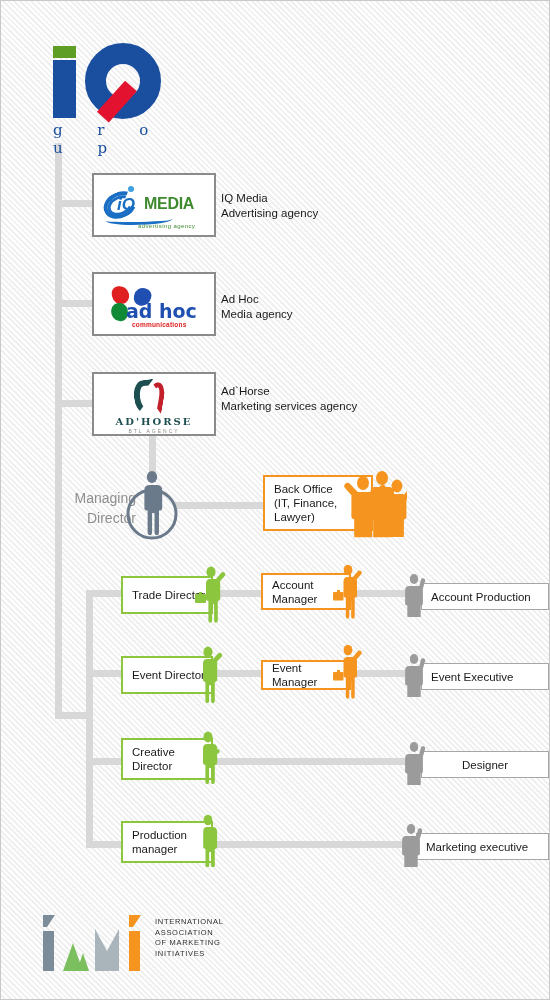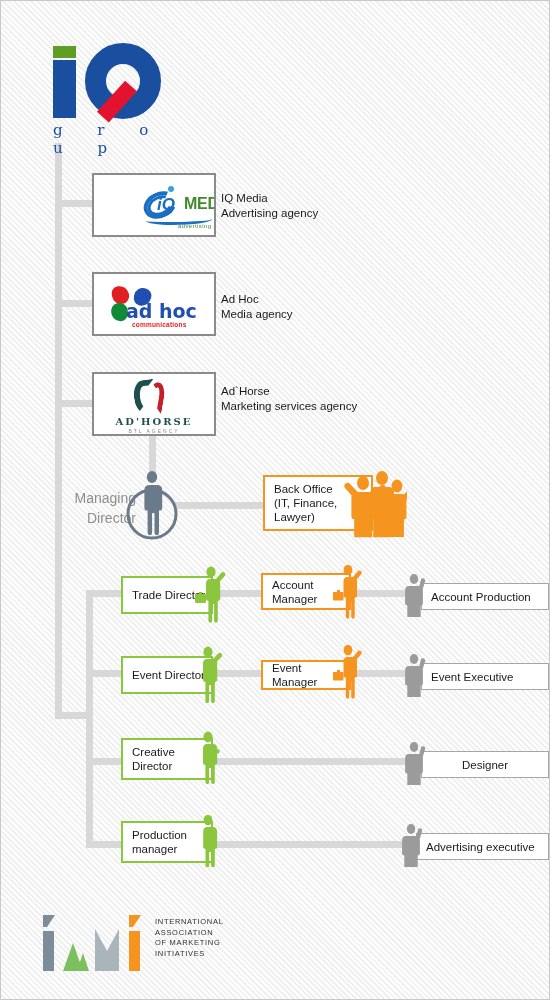--- a/index.html
+++ b/index.html
@@ -92,21 +92,21 @@
     position: absolute;
     left: 220px;
     font-size: 11.5px;
     line-height: 15px;
     color: #1a1a1a;
     z-index: 3;
     white-space: pre-line;
   }
 
   
-  .iqmedia-art { position: relative; width: 100%; height: 100%; margin-left: 40px; }
+  .iqmedia-art { position: relative; width: 100%; height: 100%; }
   .iqmedia-art .swoosh {
     position: absolute; left: 9px; top: 17px;
     width: 34px; height: 26px;
     border: 4px solid #1a6fc4;
     border-radius: 50%;
     border-right-color: transparent;
     transform: rotate(-25deg);
   }
   .iqmedia-art .swoosh2 {
     position: absolute; left: 13px; top: 21px;
@@ -530,21 +530,21 @@
         <path d="M10 14 h10 c2.8 0 4.1 1.9 4.1 4.7 v15 c0 1.4 -1 2.2 -2.3 2.2
                  l0 16.6 c0 1.4 -0.9 2.2 -1.9 2.2 c-1 0 -1.8 -0.8 -1.8 -2.2
                  l0 -13.6 l-1.9 0 l0 13.6 c0 1.4 -0.8 2.2 -1.8 2.2
                  c-1 0 -1.9 -0.8 -1.9 -2.2 l0 -16.6 c-1.3 0 -2.3 -0.8 -2.3 -2.2
                  l0 -15 c0 -2.8 1.3 -4.7 3.8 -4.7 z"></path>
       </g>
     </svg>
   </div>
 
   <div class="org-box grey" style="left:415px; top:832px; width:133px; height:27px;">
-    <div class="box-label">Advertising executive</div>
+    <div class="box-label">Marketing executive</div>
   </div>
   <div class="fig" style="left:395px; top:820px;">
     <svg width="30" height="46" viewBox="0 0 30 46">
       <g fill="#9b9b9b">
         <ellipse cx="15" cy="8" rx="4.2" ry="5"></ellipse>
         <path d="M10 15 h10 c2.6 0 3.9 1.8 3.9 4.4 v13 c0 1.3 -0.9 2 -2.2 2
                  l0 11.6 l-13.4 0 l0 -11.6 c-1.3 0 -2.2 -0.7 -2.2 -2
                  l0 -13 c0 -2.6 1.3 -4.4 3.9 -4.4 z"></path>
         <path d="M20 16 l2 -7.4 a2.2 2.2 0 0 1 4.2 1.2 l-2.4 8.2 z"></path>
       </g>

